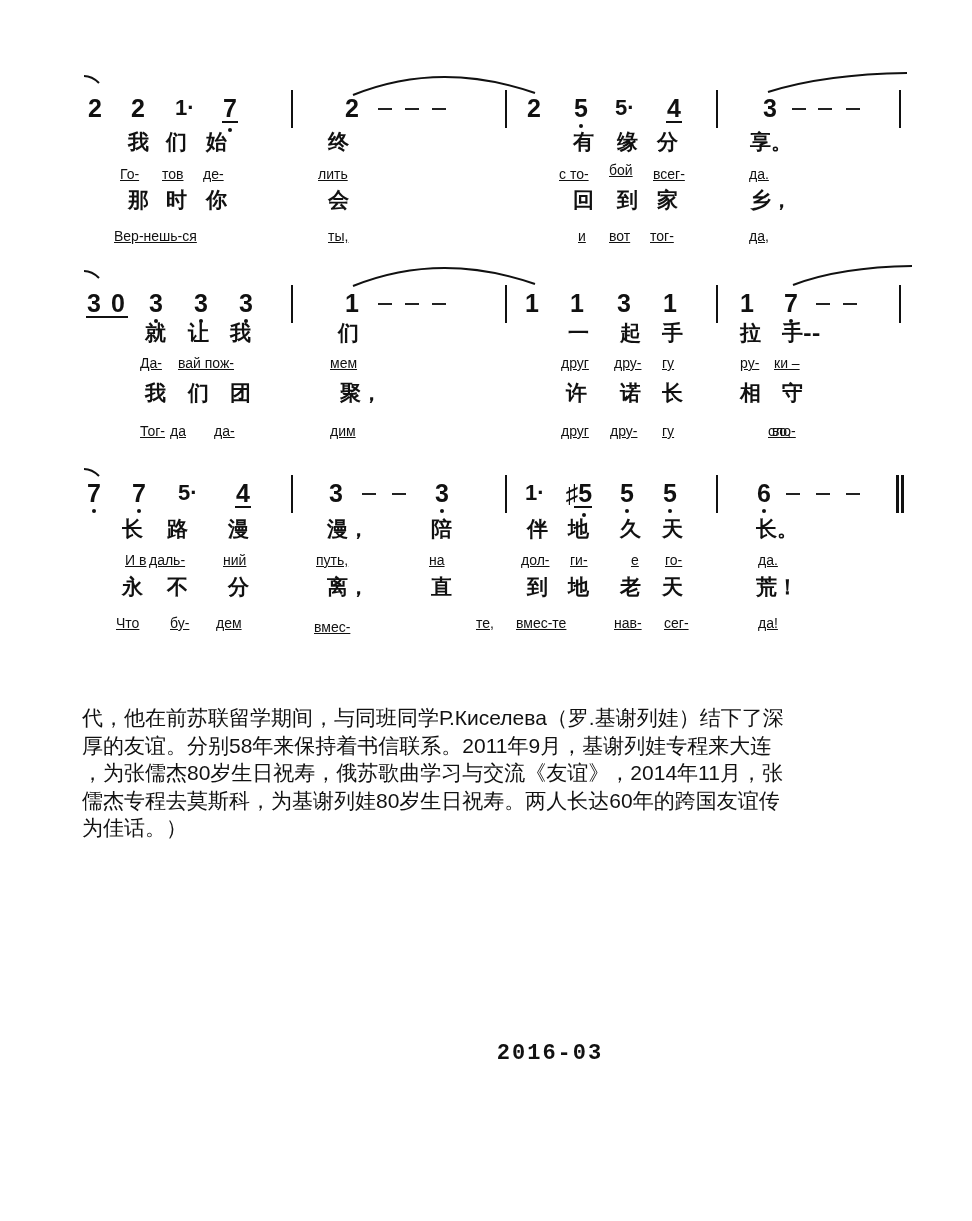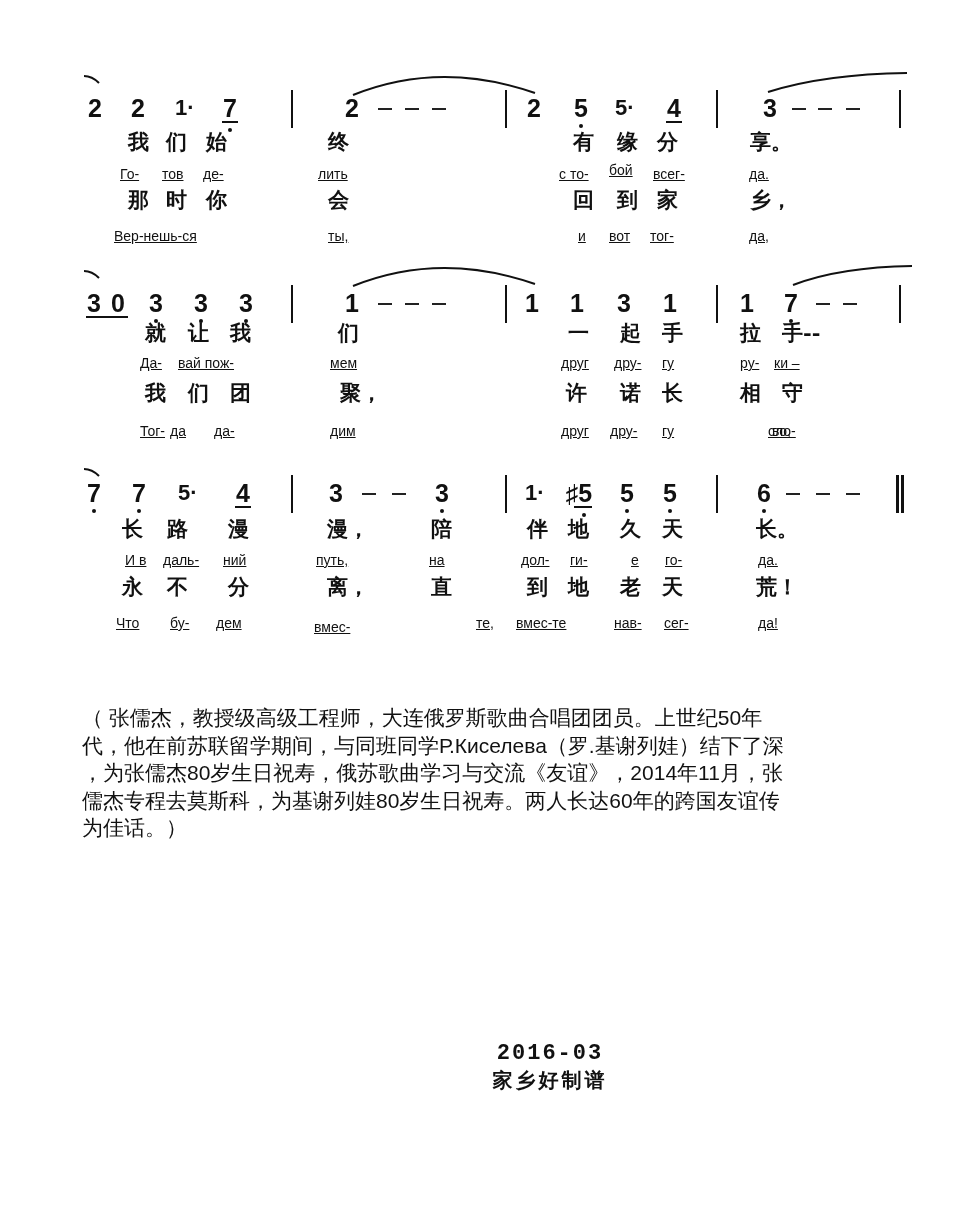--- a/index.html
+++ b/index.html
@@ -209,21 +209,21 @@
     <div class="abs zh" style="left:228px;top:62px;">漫</div>
     <div class="abs zh" style="left:327px;top:62px;">漫，</div>
     <div class="abs zh" style="left:431px;top:62px;">陪</div>
     <div class="abs zh" style="left:527px;top:62px;">伴</div>
     <div class="abs zh" style="left:568px;top:62px;">地</div>
     <div class="abs zh" style="left:620px;top:62px;">久</div>
     <div class="abs zh" style="left:662px;top:62px;">天</div>
     <div class="abs zh" style="left:756px;top:62px;">长。</div>
 
     <div class="abs ru" style="left:125px;top:95px;">И в</div>
-    <div class="abs ru" style="left:163px;top:95px;">даль-</div>
+    <div class="abs ru" style="left:149px;top:95px;">даль-</div>
     <div class="abs ru" style="left:223px;top:95px;">ний</div>
     <div class="abs ru" style="left:316px;top:95px;">путь,</div>
     <div class="abs ru" style="left:429px;top:95px;">на</div>
     <div class="abs ru" style="left:521px;top:95px;">дол-</div>
     <div class="abs ru" style="left:570px;top:95px;">ги-</div>
     <div class="abs ru" style="left:631px;top:95px;">е</div>
     <div class="abs ru" style="left:665px;top:95px;">го-</div>
     <div class="abs ru" style="left:758px;top:95px;">да.</div>
 
     <div class="abs zh" style="left:122px;top:120px;">永</div>
@@ -243,23 +243,22 @@
     <div class="abs ru" style="left:314px;top:162px;">вмес-</div>
     <div class="abs ru" style="left:428px;top:158px;margin-left:48px;">те,</div>
     <div class="abs ru" style="left:516px;top:158px;">вмес-те</div>
     <div class="abs ru" style="left:614px;top:158px;">нав-</div>
     <div class="abs ru" style="left:664px;top:158px;">сег-</div>
     <div class="abs ru" style="left:758px;top:158px;">да!</div>
   </div>
 </div>
 
 <div class="paragraph">
-  <div>（ 张儒杰，教授级高级工程师，大连俄罗斯歌曲合唱团团员。上世纪50年</div>
   <div>代，他在前苏联留学期间，与同班同学Р.Киселева（罗.基谢列娃）结下了深</div>
+  <div>厚的友谊。分别58年来保持着书信联系。2011年9月，基谢列娃专程来大连</div>
   <div>，为张儒杰80岁生日祝寿，俄苏歌曲学习与交流《友谊》，2014年11月，张</div>
   <div>儒杰专程去莫斯科，为基谢列娃80岁生日祝寿。两人长达60年的跨国友谊传</div>
   <div>为佳话。）</div>
 </div>
 
 <div class="footer">
   <div class="line2">2016-03</div>
-  <div class="line3">家乡好制谱</div>
 </div>
 
 </body></html>

